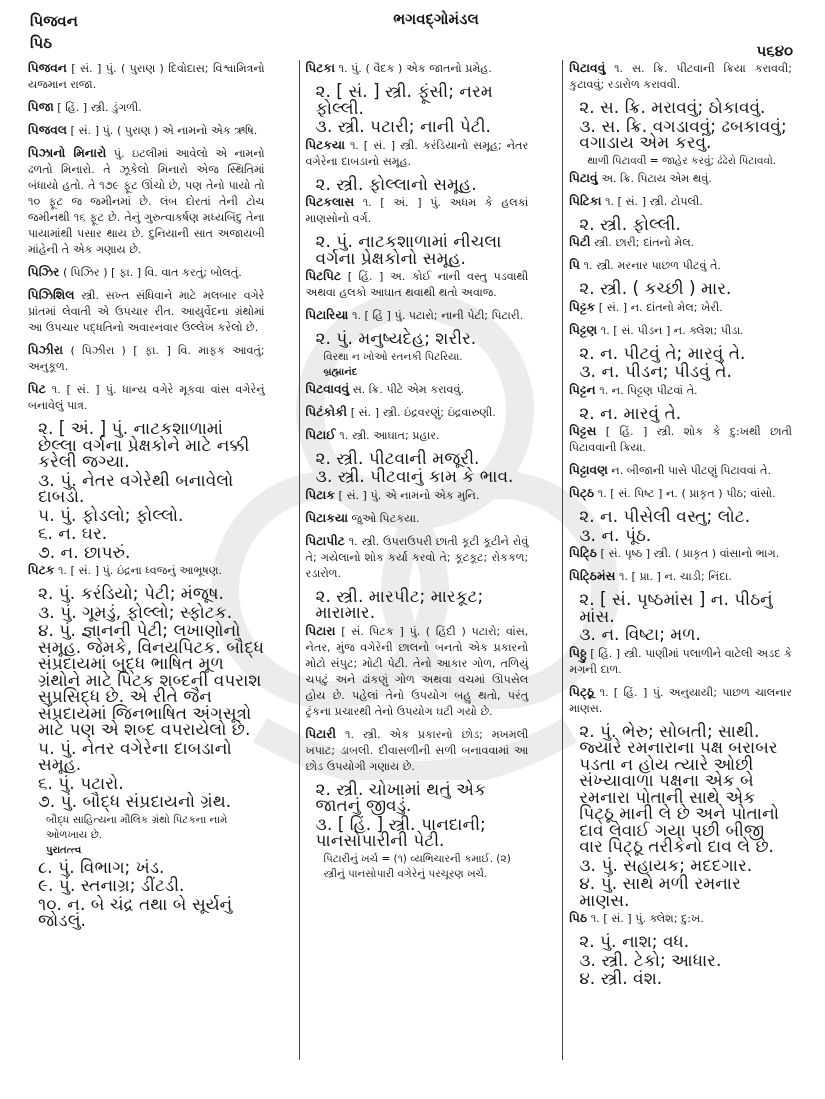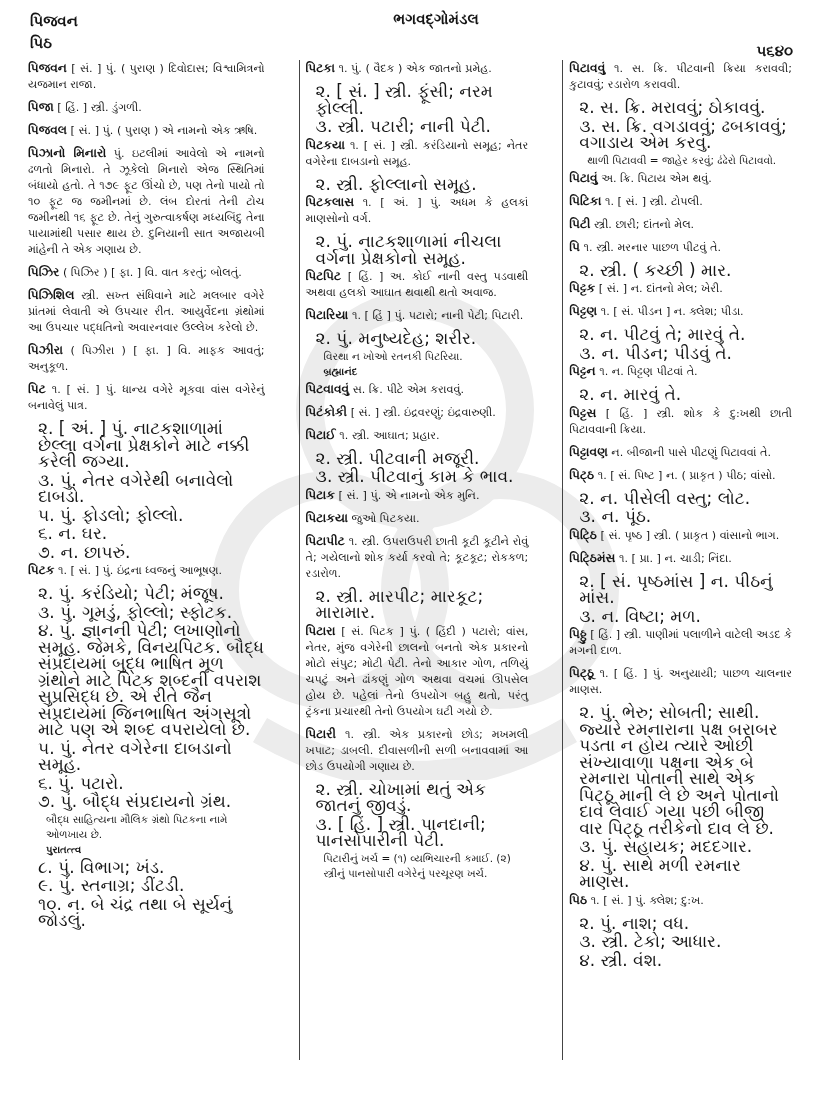--- a/index.html
+++ b/index.html
@@ -105,20 +105,21 @@
       <div class="sense">૩. [ હિં. ] સ્ત્રી. પાનદાની; પાનસોપારીની પેટી.</div>
       <div class="quote"><span>પિટારીનું ખર્ચ = (૧) વ્યભિચારની કમાઈ. (૨) સ્ત્રીનું પાનસોપારી વગેરેનું પરચૂરણ ખર્ચ.</span></div>
     </div>
   <div class="col">
       <div class="entry"><span class="head">પિટાવવું</span> <span>૧. સ. ક્રિ. પીટવાની ક્રિયા કરાવવી; કુટાવવું; રડારોળ કરાવવી.</span></div>
       <div class="sense">૨. સ. ક્રિ. મરાવવું; ઠોકાવવું.</div>
       <div class="sense">૩. સ. ક્રિ. વગડાવવું; ઢબકાવવું; વગાડાય એમ કરવું.</div>
       <div class="quote"><span>થાળી પિટાવવી = જાહેર કરવું; ઢંઢેરો પિટાવવો.</span></div>
       <div class="entry"><span class="head">પિટાવું</span> <span>અ. ક્રિ. પિટાય એમ થવું.</span></div>
       <div class="entry"><span class="head">પિટિકા</span> <span>૧. [ સં. ] સ્ત્રી. ટોપલી.</span></div>
+      <div class="sense">૨. સ્ત્રી. ફોલ્લી.</div>
       <div class="entry"><span class="head">પિટી</span> <span>સ્ત્રી. છારી; દાંતનો મેલ.</span></div>
       <div class="entry"><span class="head">પિ</span> <span>૧. સ્ત્રી. મરનાર પાછળ પીટવું તે.</span></div>
       <div class="sense">૨. સ્ત્રી. ( કચ્છી ) માર.</div>
       <div class="entry"><span class="head">પિટ્ટક</span> <span>[ સં. ] ન. દાંતનો મેલ; ખેરી.</span></div>
       <div class="entry"><span class="head">પિટ્ટણ</span> <span>૧. [ સં. પીડન ] ન. ક્લેશ; પીડા.</span></div>
       <div class="sense">૨. ન. પીટવું તે; મારવું તે.</div>
       <div class="sense">૩. ન. પીડન; પીડવું તે.</div>
       <div class="entry"><span class="head">પિટ્ટન</span> <span>૧. ન. પિટ્ટણ પીટવાં તે.</span></div>
       <div class="sense">૨. ન. મારવું તે.</div>
       <div class="entry"><span class="head">પિટ્ટસ</span> <span>[ હિં. ] સ્ત્રી. શોક કે દુ:ખથી છાતી પિટાવવાની ક્રિયા.</span></div>

